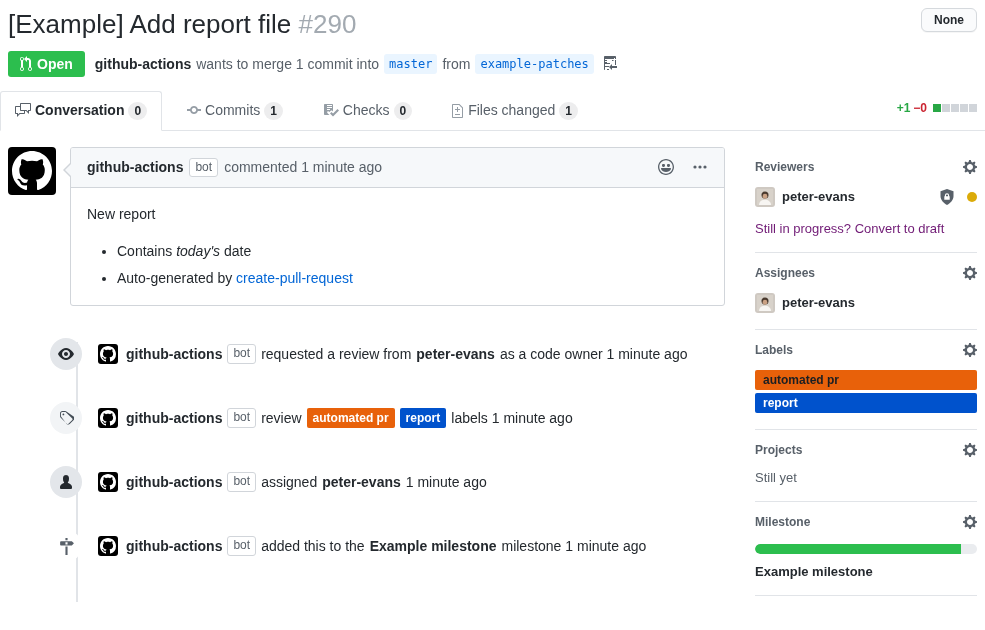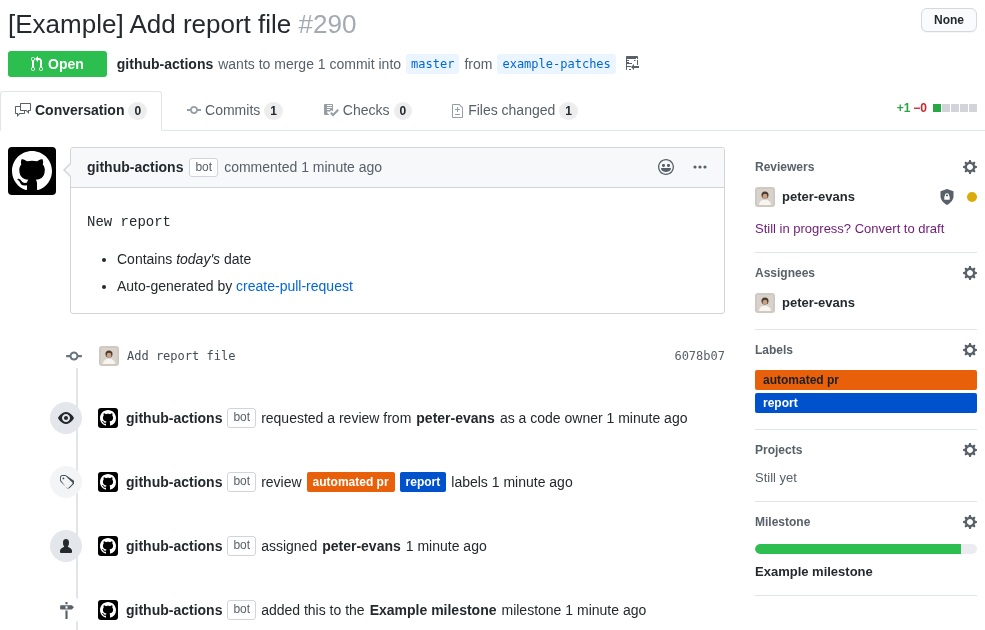--- a/index.html
+++ b/index.html
@@ -18,21 +18,21 @@
   .edit-btn {
     position:absolute; top:8px; right:8px;
     font-size:12px; font-weight:600; color:#24292e;
     background:#fafbfc; border:1px solid #d5d9dd; border-radius:6px;
     padding:4px 12px; cursor:pointer; box-shadow:0 1px 0 rgba(27,31,35,.04);
   }
   .pr-meta { margin-top:10px; display:flex; align-items:center; color:#586069; flex-wrap:nowrap; }
   .state-badge {
     display:inline-flex; align-items:center; gap:5px;
     background:#2cbe4e; color:#fff; font-weight:600;
-    padding:5px 23px; border-radius:3px; margin-right:10px;
+    padding:5px 12px; border-radius:3px; margin-right:10px;
   }
   .state-badge svg { fill:#fff; }
   .meta-author { font-weight:600; color:#24292e; margin-right:5px; }
   .meta-text { margin-right:5px; white-space:nowrap; }
   .branch-label {
     font-family:"DejaVu Sans Mono","Liberation Mono",monospace;
     font-size:12px; color:#0366d6; background:#eaf5ff;
     padding:3px 5px; border-radius:3px; margin-right:5px;
   }
   .clippy-btn { background:none; border:none; padding:0 2px; margin-left:2px; cursor:pointer; color:#586069; }
@@ -88,21 +88,21 @@
     padding:10px 16px; display:flex; align-items:center; gap:6px; color:#586069;
   }
   .comment-author { font-weight:600; color:#24292e; cursor:pointer; }
   .bot-badge {
     font-size:12px; color:#586069; border:1px solid #d1d5da; border-radius:3px;
     padding:1px 5px; line-height:1.3; background:#fff;
   }
   .comment-header-actions { margin-left:auto; display:flex; align-items:center; gap:18px; }
   .comment-header-actions svg { fill:#586069; cursor:pointer; }
   .comment-body { padding:16px; font-size:14px; line-height:1.5; }
-  .comment-body p { margin:8px 0 16px 0;font-family:Liberation Mono, monospace; }
+  .comment-body p { margin:0 0 16px 0; }
   .comment-body ul { margin:0; padding-left:30px; }
   .comment-body li { margin-bottom:6px; }
   .comment-body li:last-child { margin-bottom:0; }
   .md-link { color:#0366d6; text-decoration:none; cursor:pointer; }
 
   
   .timeline { position:relative; }
   .timeline:before {
     content:""; position:absolute; left:68px; top:4px; bottom:-40px;
     width:2px; background:#e1e4e8;
@@ -249,37 +249,20 @@
             <ul>
               <li><span>Contains </span><em>today's</em><span> date</span></li>
               <li><span>Auto-generated by </span><span class="md-link">create-pull-request</span></li>
             </ul>
           </div>
         </div>
       </div>
 
       <div class="timeline">
 
-        <div class="commit-row">
-          <span class="commit-icon-wrap">
-            <svg width="18" height="18" viewBox="0 0 14 16">
-                <path d="M10.86 7c-.45-1.72-2-3-3.86-3-1.86 0-3.41 1.28-3.86 3H0v2h3.14c.45 1.72 2 3 3.86 3 1.86 0 3.41-1.28 3.86-3H14V7h-3.14zM7 10.2c-1.22 0-2.2-.98-2.2-2.2 0-1.22.98-2.2 2.2-2.2 1.22 0 2.2.98 2.2 2.2 0 1.22-.98 2.2-2.2 2.2z"></path>
-              </svg>
-          </span>
-          <span class="avatar-20 avatar-photo">
-            <svg viewBox="0 0 20 20" width="20" height="20">
-                <rect width="20" height="20" fill="#d8d2ca"></rect>
-                <path d="M2.5 20c0-4.2 3.4-6.6 7.5-6.6s7.5 2.4 7.5 6.6z" fill="#f7f5f2"></path>
-                <circle cx="10" cy="7.6" r="4.4" fill="#4a3a2e"></circle>
-                <ellipse cx="10" cy="9" rx="2.9" ry="3.1" fill="#caa183"></ellipse>
-              </svg>
-          </span>
-          <span class="commit-msg mono">Add report file</span>
-          <span class="commit-sha mono">6078b07</span>
-        </div>
 
         <div class="event-row">
           <span class="event-badge badge-gray">
             <svg width="16" height="16" viewBox="0 0 16 16">
                 <path d="M8.06 2C3 2 0 8 0 8s3 6 8.06 6C13 14 16 8 16 8s-3-6-7.94-6zM8 12c-2.2 0-4-1.78-4-4 0-2.2 1.8-4 4-4 2.22 0 4 1.8 4 4 0 2.22-1.78 4-4 4zm2-4c0 1.11-.89 2-2 2-1.11 0-2-.89-2-2 0-1.11.89-2 2-2 1.11 0 2 .89 2 2z"></path>
               </svg>
           </span>
           <span class="avatar-20">
             <svg viewBox="0 0 16 16">
                 <path d="M8 0C3.58 0 0 3.58 0 8c0 3.54 2.29 6.53 5.47 7.59.4.07.55-.17.55-.38 0-.19-.01-.82-.01-1.49-2.01.37-2.53-.49-2.69-.94-.09-.23-.48-.94-.82-1.13-.28-.15-.68-.52-.01-.53.63-.01 1.08.58 1.23.82.72 1.21 1.87.87 2.33.66.07-.52.28-.87.51-1.07-1.78-.2-3.64-.89-3.64-3.95 0-.87.31-1.59.82-2.15-.08-.2-.36-1.02.08-2.12 0 0 .67-.21 2.2.82.64-.18 1.32-.27 2-.27.68 0 1.36.09 2 .27 1.53-1.04 2.2-.82 2.2-.82.44 1.1.16 1.92.08 2.12.51.56.82 1.27.82 2.15 0 3.07-1.87 3.75-3.65 3.95.29.25.54.73.54 1.48 0 1.07-.01 1.93-.01 2.2 0 .21.15.46.55.38A8.013 8.013 0 0 0 16 8c0-4.42-3.58-8-8-8z"></path>

